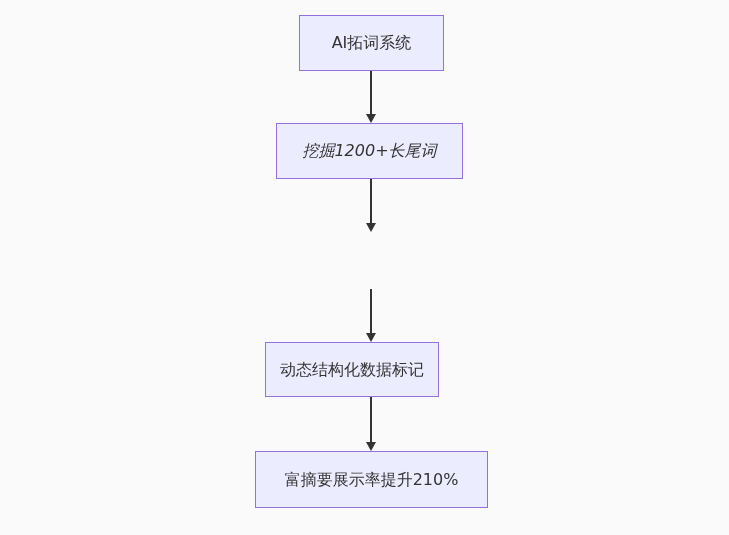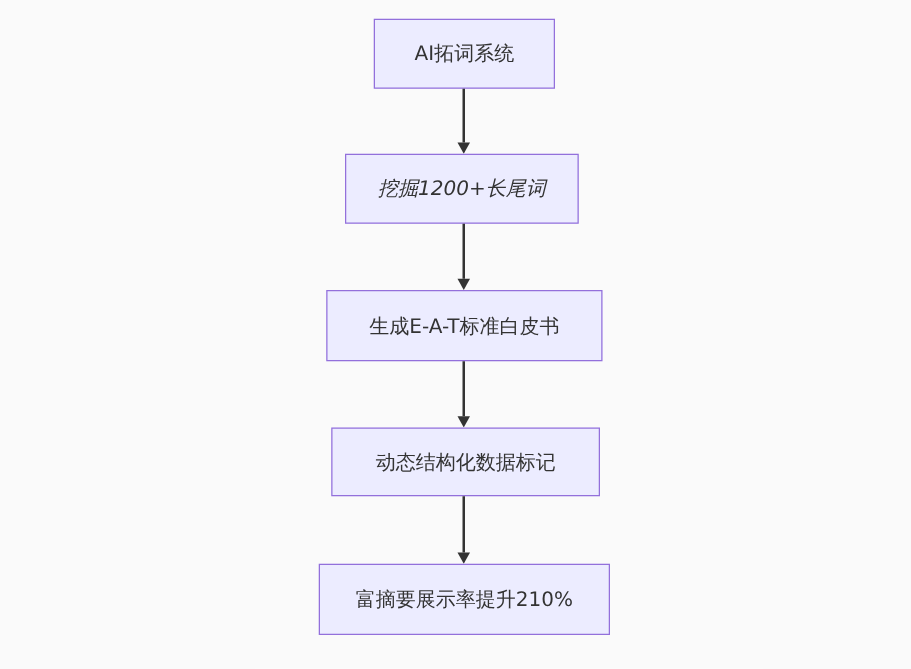--- a/index.html
+++ b/index.html
@@ -23,21 +23,21 @@
     display: flex;
     align-items: center;
     justify-content: center;
     text-align: left;
     line-height: 1.2;
     white-space: nowrap;
   }
   .node-1 { left: 299px; top: 15px;  width: 145px; height: 56px; }
   .node-2 { left: 276px; top: 123px; width: 187px; height: 56px; font-style: italic; }
   .node-3 { left: 261px; top: 232px; width: 221px; height: 57px; }
-  .node-4 { left: 265px; top: 342px; width: 215px; height: 55px; }
+  .node-4 { left: 265px; top: 342px; width: 174px; height: 55px; }
   .node-5 { left: 255px; top: 451px; width: 233px; height: 57px; }
   .edge {
     position: absolute;
     left: 365px;
     width: 12px;
     display: flex;
     flex-direction: column;
     align-items: center;
   }
   .edge-1 { top: 71px;  height: 52px; }
@@ -73,23 +73,20 @@
 
   <div class="node node-2">
     <span>挖掘1200+长尾词</span>
   </div>
 
   <div class="edge edge-2">
     <div class="edge-line"></div>
     <div class="edge-arrowhead"></div>
   </div>
 
-  <div class="node node-3">
-    <span>生成E-A-T标准白皮书</span>
-  </div>
 
   <div class="edge edge-3">
     <div class="edge-line"></div>
     <div class="edge-arrowhead"></div>
   </div>
 
   <div class="node node-4">
     <span>动态结构化数据标记</span>
   </div>
 

